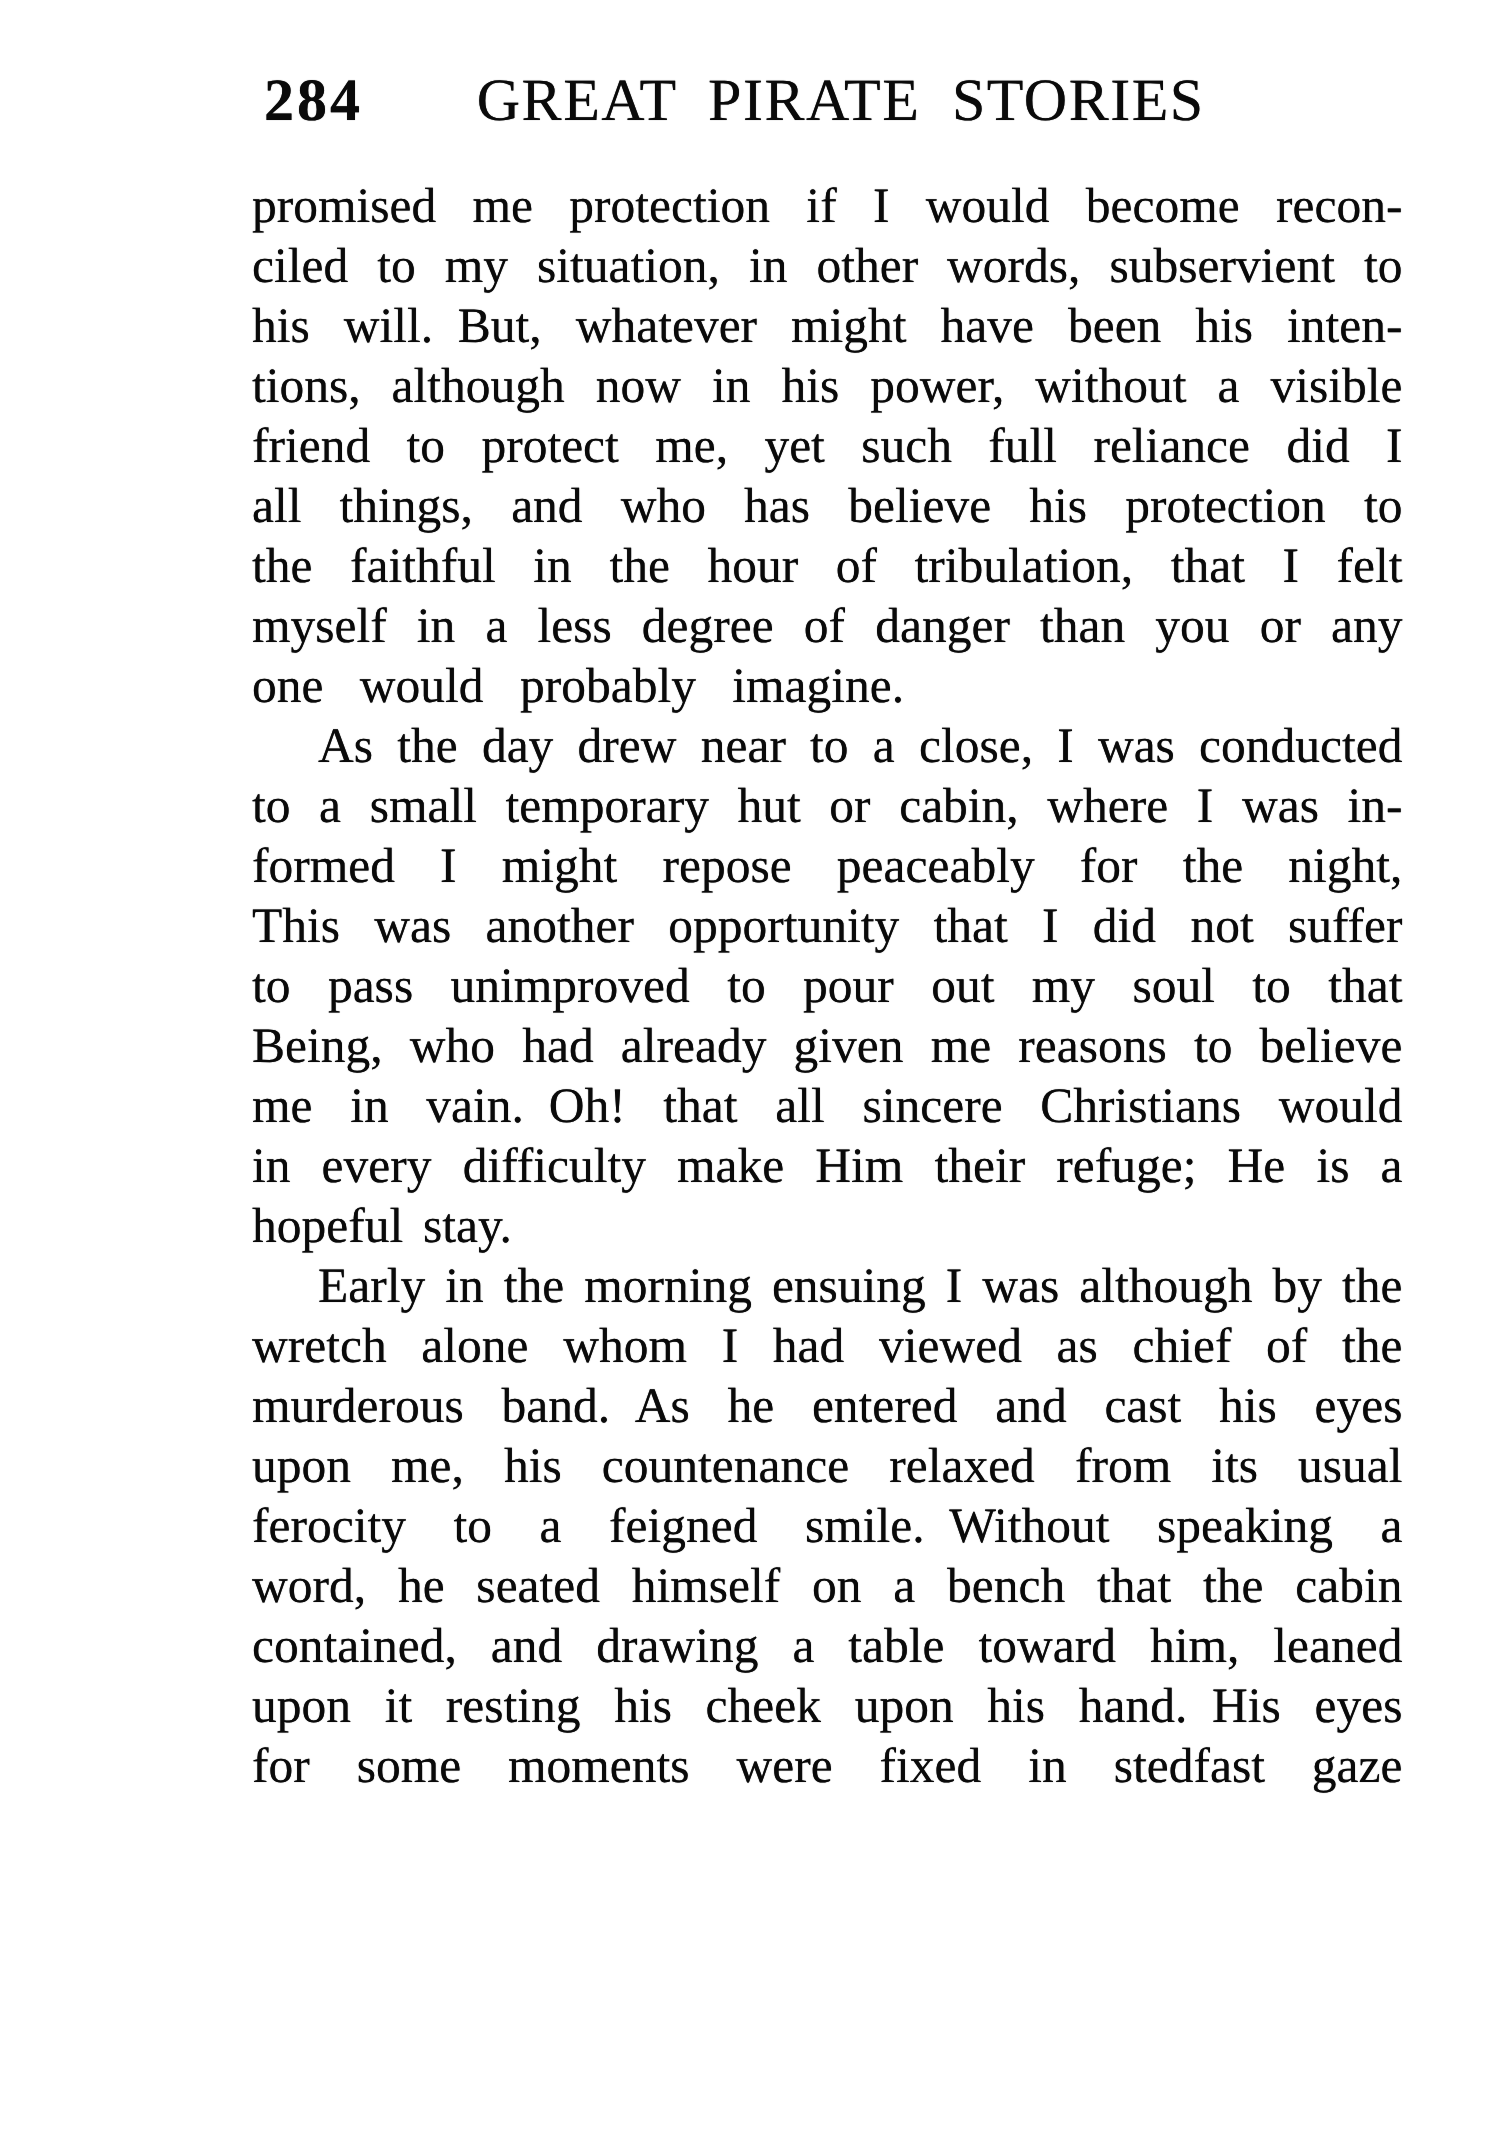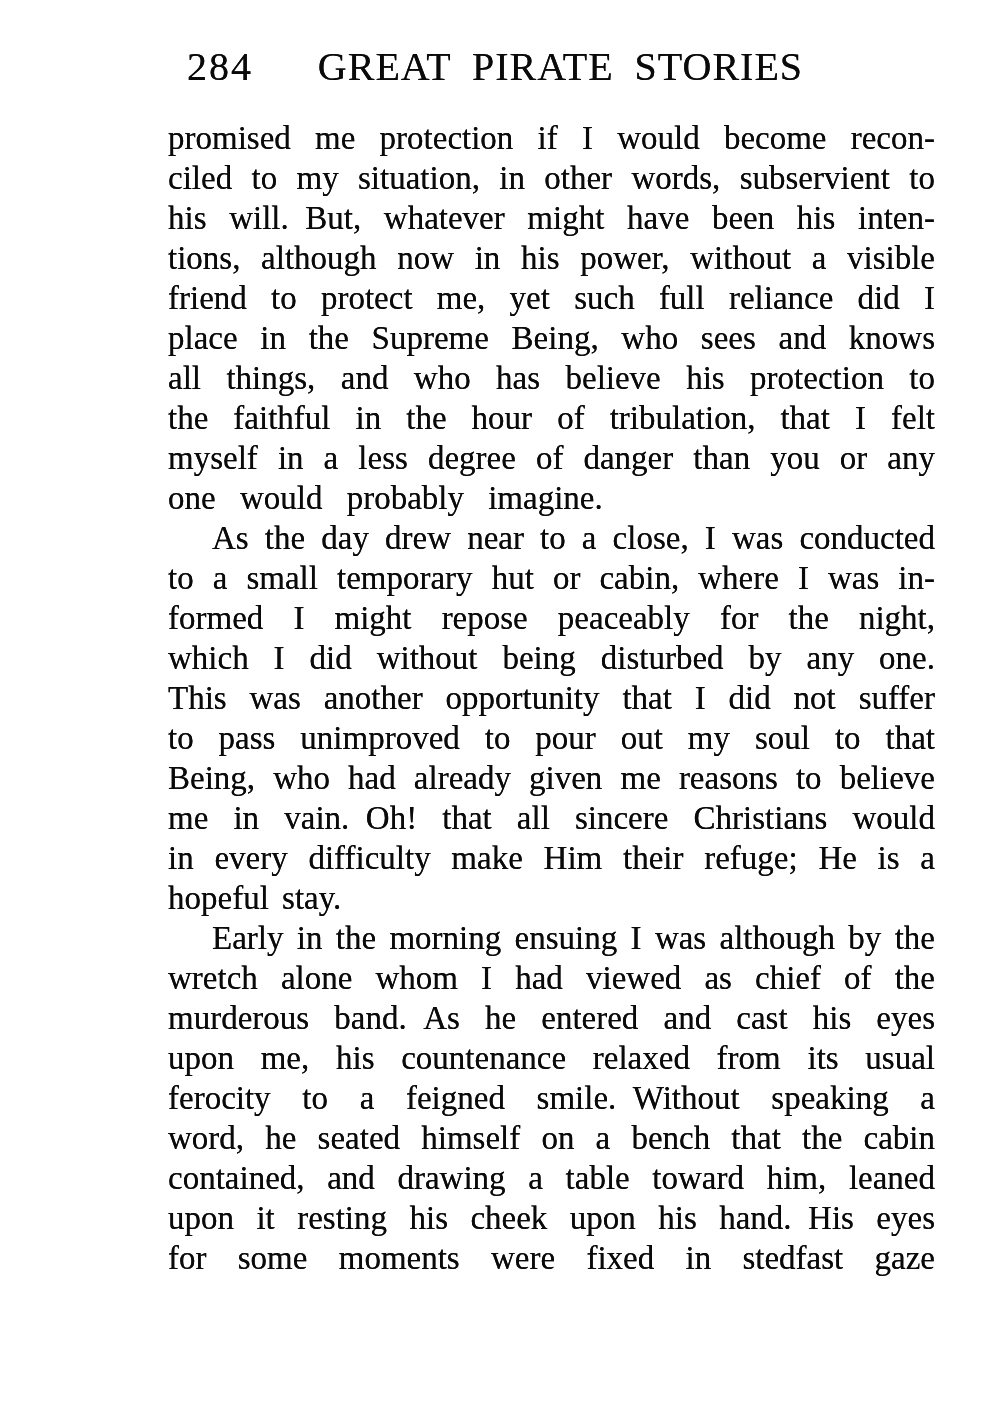--- a/index.html
+++ b/index.html
@@ -21,23 +21,24 @@
     position: absolute;
     top: 47px;
     left: 168px;
     width: 767px;
     height: 40px;
     line-height: 40px;
     font-size: 40px;
   }
   .pagenum {
     position: absolute;
-    left: 19px;
+    left: 8px;
     top: 0;
     letter-spacing: 2px;
+    font-weight: bold;
   }
   .title {
     display: block;
     text-align: center;
     padding-left: 18px;
     letter-spacing: 1px;
     word-spacing: 10px;
     white-space: nowrap;
   }
   .text {
@@ -74,29 +75,27 @@
   <div class="header">
     <span class="pagenum">284</span>
     <span class="title">GREAT PIRATE STORIES</span>
   </div>
   <div class="text" id="text-block">
       <div class="line">promised me protection if I would become recon-</div>
       <div class="line">ciled to my situation, in other words, subservient to</div>
       <div class="line">his will. But, whatever might have been his inten-</div>
       <div class="line">tions, although now in his power, without a visible</div>
       <div class="line">friend to protect me, yet such full reliance did I</div>
-      <div class="line">place in the Supreme Being, who sees and knows</div>
       <div class="line">all things, and who has believe his protection to</div>
       <div class="line">the faithful in the hour of tribulation, that I felt</div>
       <div class="line">myself in a less degree of danger than you or any</div>
       <div class="line plain wide">one would probably imagine.</div>
       <div class="line indent">As the day drew near to a close, I was conducted</div>
       <div class="line">to a small temporary hut or cabin, where I was in-</div>
       <div class="line">formed I might repose peaceably for the night,</div>
-      <div class="line">which I did without being disturbed by any one.</div>
       <div class="line">This was another opportunity that I did not suffer</div>
       <div class="line">to pass unimproved to pour out my soul to that</div>
       <div class="line">Being, who had already given me reasons to believe</div>
       <div class="line">me in vain. Oh! that all sincere Christians would</div>
       <div class="line">in every difficulty make Him their refuge; He is a</div>
       <div class="line plain">hopeful stay.</div>
       <div class="line indent">Early in the morning ensuing I was although by the</div>
       <div class="line">wretch alone whom I had viewed as chief of the</div>
       <div class="line">murderous band. As he entered and cast his eyes</div>
       <div class="line">upon me, his countenance relaxed from its usual</div>

